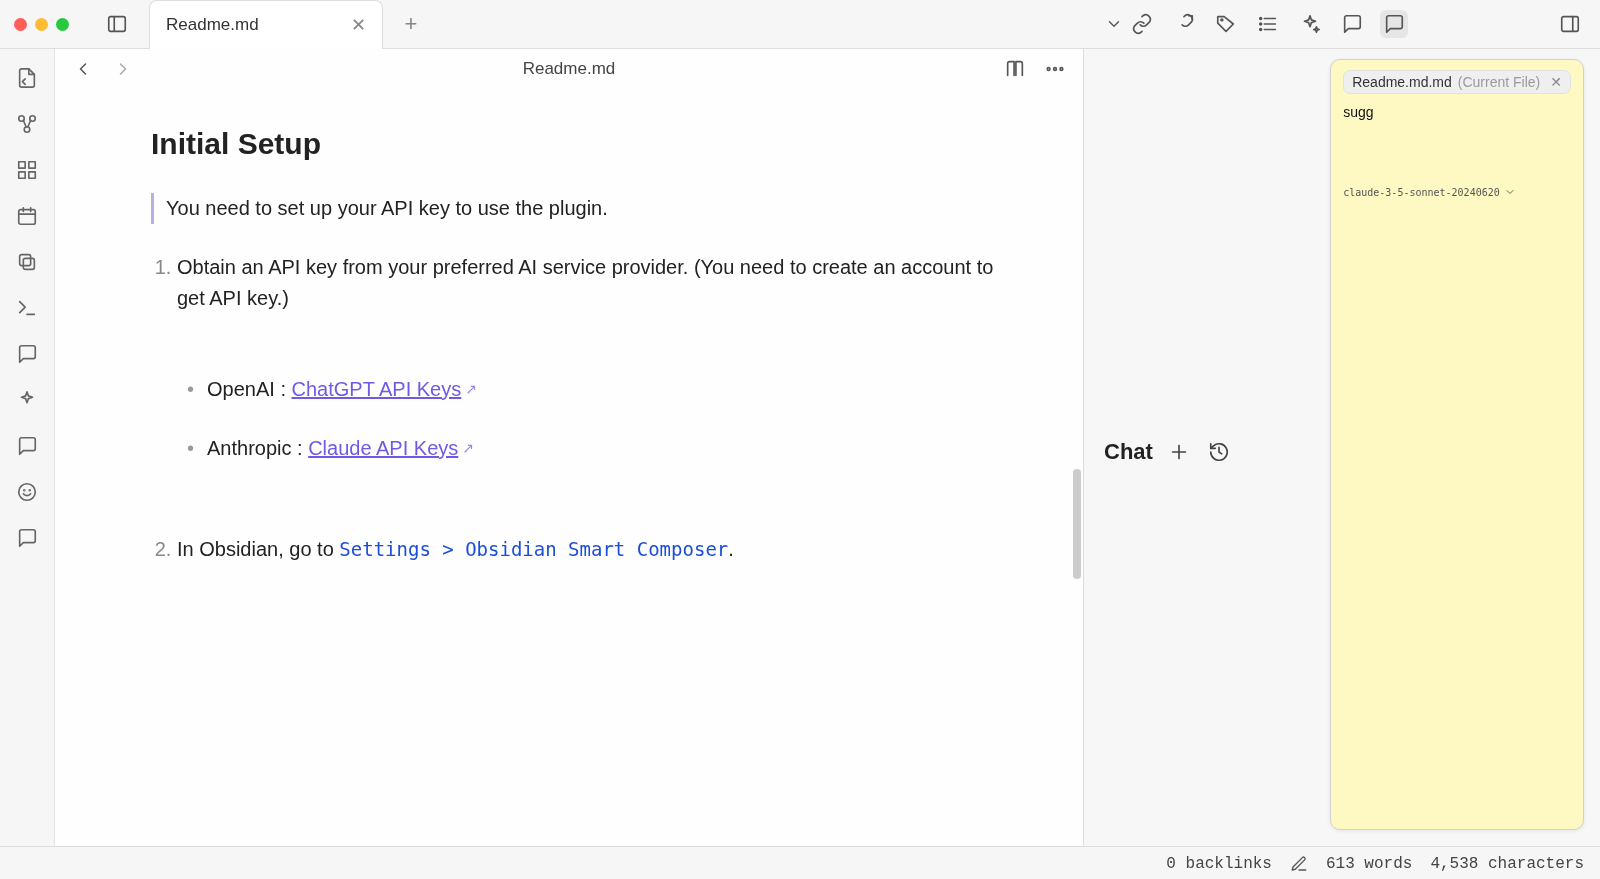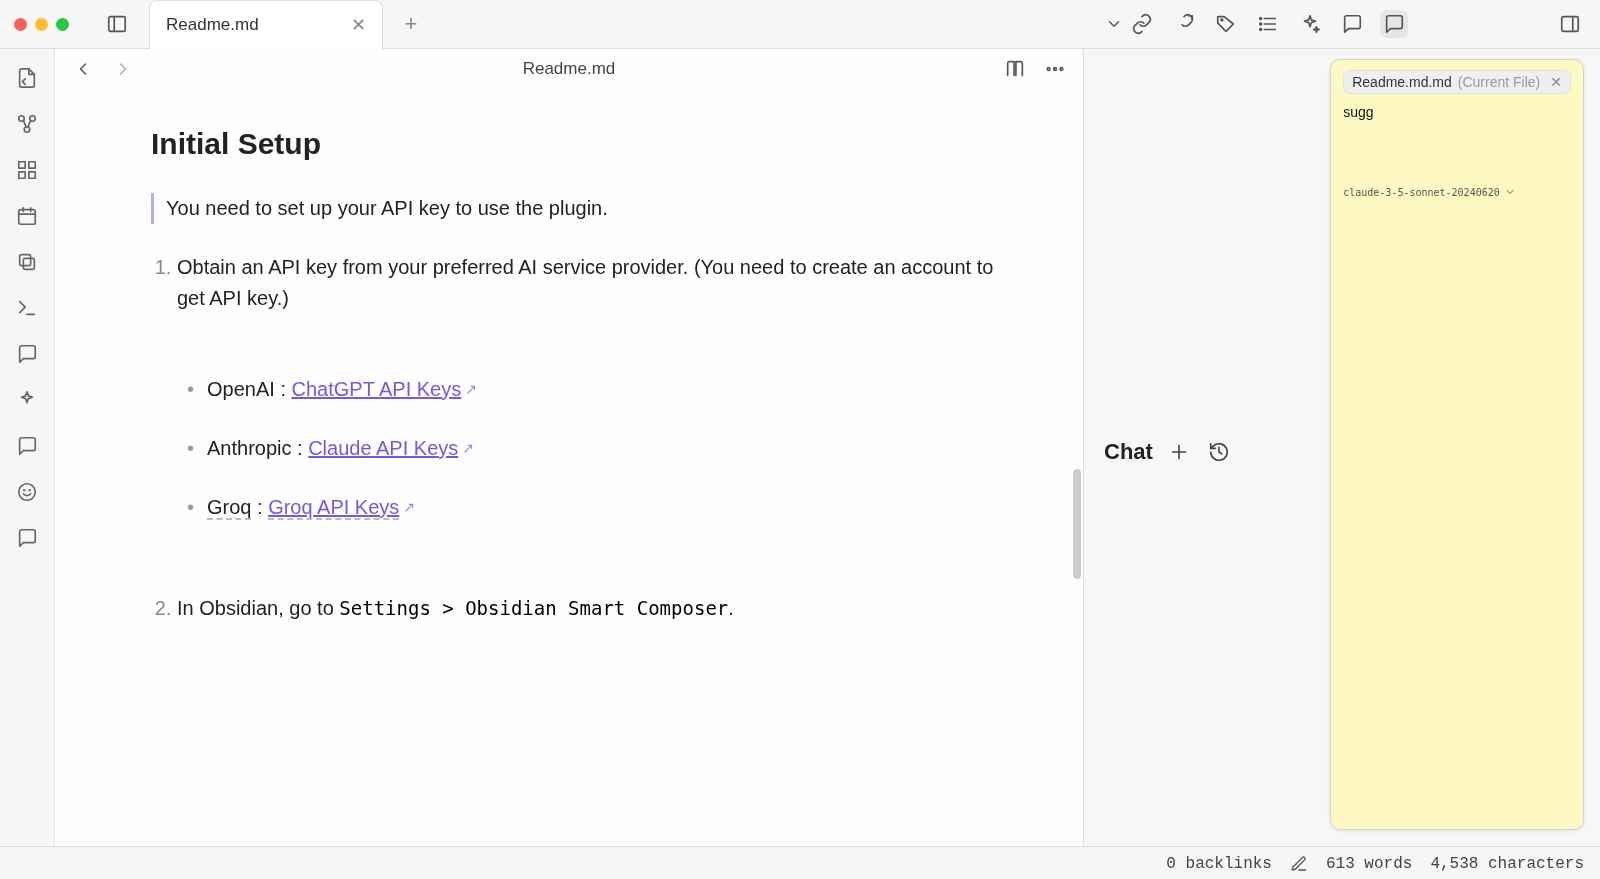--- a/index.html
+++ b/index.html
@@ -93,21 +93,21 @@
   ol { padding-left:26px; }
   ol li::marker { color:#888; }
   ul { list-style:none; padding-left:14px; }
   ul li { position:relative; padding-left:16px; margin:28px 0; }
   ul li::before {
     content:"•"; position:absolute; left:-4px; color:#999;
   }
   .dashed { text-decoration:none; border-bottom:2px dashed #bbb; color:#222; }
   a.link { color:#7159e6; text-decoration:underline;text-align:right; }
   .ext-icon { font-size:14px; color:#9a87ee; margin-left:4px; vertical-align:middle; }
-  code { font-family: ui-monospace, Menlo, monospace; font-size:19px; color:#000000;}
+  code { font-family: ui-monospace, Menlo, monospace; font-size:19px; color:#1d4ed8;}
   .vscroll-thumb {
     position:absolute; right:2px; top:420px; width:8px; height:110px;
     background:#ccc; border-radius:5px;
   }
 
   .chatcol {
     width:516px;
     border-left:1px solid #ddd;
     background:#f7f7f7;
     display:flex; flex-direction:row;
@@ -345,23 +345,20 @@
 
       <ol>
         <li>
           <span>Obtain an API key from your preferred AI service provider. (You need to create an account to get API key.)</span>
           <ul style="margin-top:60px">
             <li>
               <span>OpenAI</span><span> : </span><a href="#" class="link">ChatGPT API Keys</a><span class="ext-icon">↗</span>
             </li>
             <li>
               <span>Anthropic</span><span> : </span><a href="#" class="link">Claude API Keys</a><span class="ext-icon">↗</span>
-            </li>
-            <li>
-              <span class="dashed">Groq</span><span> : </span><a href="#" class="link dashed" style="color:#7159e6">Groq API Keys</a><span class="ext-icon">↗</span>
             </li>
           </ul>
         </li>
         <li style="margin-top:70px">
           <span>In Obsidian, go to </span><code>Settings &gt; Obsidian Smart Composer</code><span>.</span>
         </li>
       </ol>
     </div>
     <div class="vscroll-thumb"></div>
   </div>

